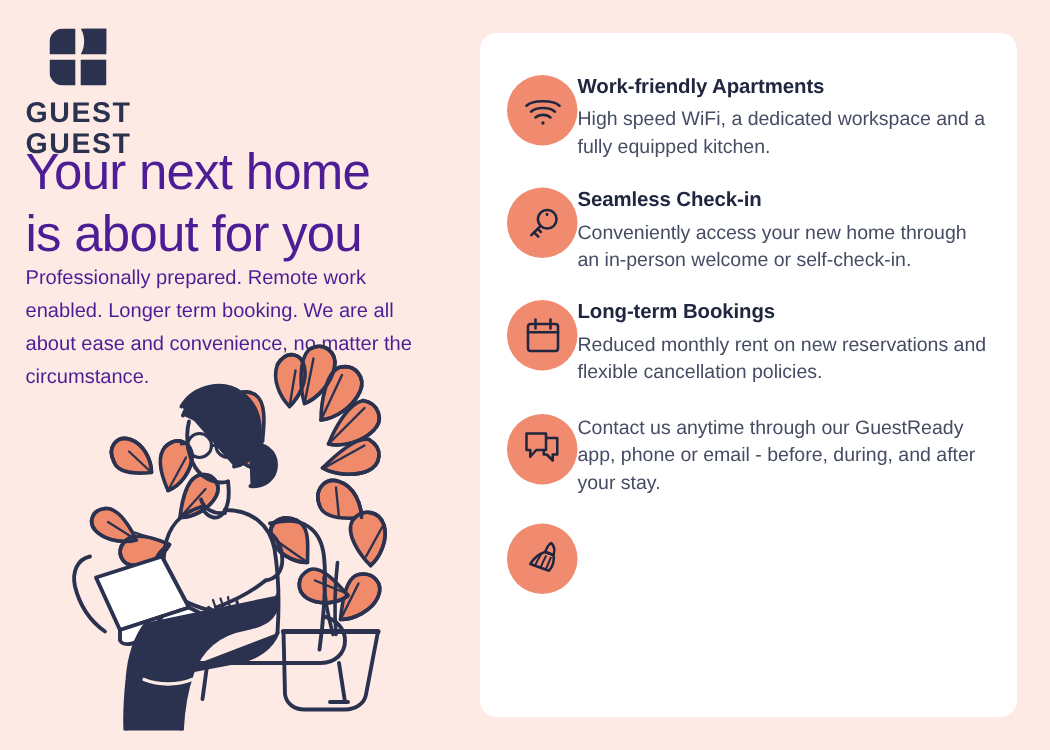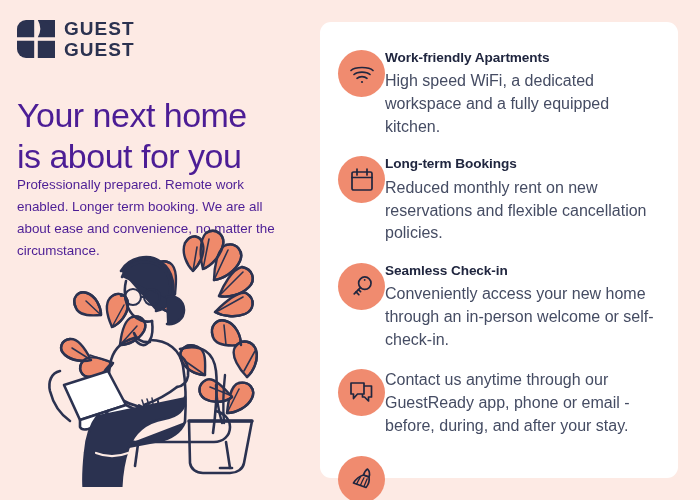--- a/index.html
+++ b/index.html
@@ -31,20 +31,21 @@
   }
 
   
   #brand-logo {
     position: absolute;
     left: 17px;
     top: 19px;
     display: flex;
     align-items: center;
     gap: 9px;
+    flex-direction: column;
   }
   #logo-mark {
     width: 38px;
     height: 38px;
     display: block;
   }
   #logo-wordmark {
     display: flex;
     flex-direction: column;
     line-height: 1.0;
@@ -130,21 +131,21 @@
   .feature-text { flex: 1 1 auto; padding-top: 2px; min-width: 0; }
   .feature-title {
     font-size: 13.6px;
     font-weight: bold;
     color: #20263f;
     margin: 0 0 4px 0;
     letter-spacing: -0.005em;
     line-height: 1.2;
   }
   .feature-desc {
-    font-size: 16px;
+    font-size: 13px;
     line-height: 1.42;
     color: #454c63;
     margin: 0;
   }
 </style>
 </head>
 <body>
 
 <div id="page">
 
@@ -334,53 +335,53 @@
           </svg>
         </div>
         <div class="feature-text">
           <p class="feature-title">Work-friendly Apartments</p>
           <p class="feature-desc">High speed WiFi, a dedicated workspace and a fully equipped kitchen.</p>
         </div>
       </div>
 
       <div class="feature-row">
         <div class="feature-icon-badge">
-          <svg width="24" height="25" viewBox="0 0 24 25" fill="none" stroke="#20263f" stroke-width="1.7" stroke-linecap="round" stroke-linejoin="round">
-            <rect x="2" y="5" width="20" height="18" rx="1.6"></rect>
-            <path d="M2 10.5 L22 10.5"></path>
-            <path d="M7 2 L7 8"></path>
-            <path d="M17 2 L17 8"></path>
-          </svg>
-        </div>
-        <div class="feature-text">
-          <p class="feature-title">Long-term Bookings</p>
-          <p class="feature-desc">Reduced monthly rent on new reservations and flexible cancellation policies.</p>
-        </div>
-      </div>
-
-      <div class="feature-row">
-        <div class="feature-icon-badge">
           <svg width="26" height="26" viewBox="0 0 26 26" fill="none" stroke="#20263f" stroke-width="1.7" stroke-linecap="round" stroke-linejoin="round">
             <g transform="rotate(-45 13 13)">
               <circle cx="17" cy="13" r="6.2"></circle>
               <circle cx="19.2" cy="10.6" r="0.95" fill="#20263f" stroke="none"></circle>
               <path d="M10.8 13 L2 13"></path>
               <path d="M4.6 13 L4.6 17"></path>
               <path d="M8 13 L8 16"></path>
             </g>
           </svg>
         </div>
         <div class="feature-text">
           <p class="feature-title">Seamless Check-in</p>
           <p class="feature-desc">Conveniently access your new home through an in-person welcome or self-check-in.</p>
         </div>
       </div>
 
       <div class="feature-row">
         <div class="feature-icon-badge">
+          <svg width="24" height="25" viewBox="0 0 24 25" fill="none" stroke="#20263f" stroke-width="1.7" stroke-linecap="round" stroke-linejoin="round">
+            <rect x="2" y="5" width="20" height="18" rx="1.6"></rect>
+            <path d="M2 10.5 L22 10.5"></path>
+            <path d="M7 2 L7 8"></path>
+            <path d="M17 2 L17 8"></path>
+          </svg>
+        </div>
+        <div class="feature-text">
+          <p class="feature-title">Long-term Bookings</p>
+          <p class="feature-desc">Reduced monthly rent on new reservations and flexible cancellation policies.</p>
+        </div>
+      </div>
+
+      <div class="feature-row">
+        <div class="feature-icon-badge">
           <svg width="25" height="24" viewBox="0 0 25 24" fill="none" stroke="#20263f" stroke-width="1.7" stroke-linecap="round" stroke-linejoin="round">
             <path d="M13.5 5 L22.5 5 L22.5 16 L19.5 16 L19.5 20 L15.5 16 L13.5 16 Z"></path>
             <path d="M2 2 L15 2 L15 13 L8.5 13 L4.5 17.5 L4.5 13 L2 13 Z" fill="#f08b6f"></path>
           </svg>
         </div>
         <div class="feature-text">
           <p class="feature-desc">Contact us anytime through our GuestReady app, phone or email - before, during, and after your stay.</p>
         </div>
       </div>
 

